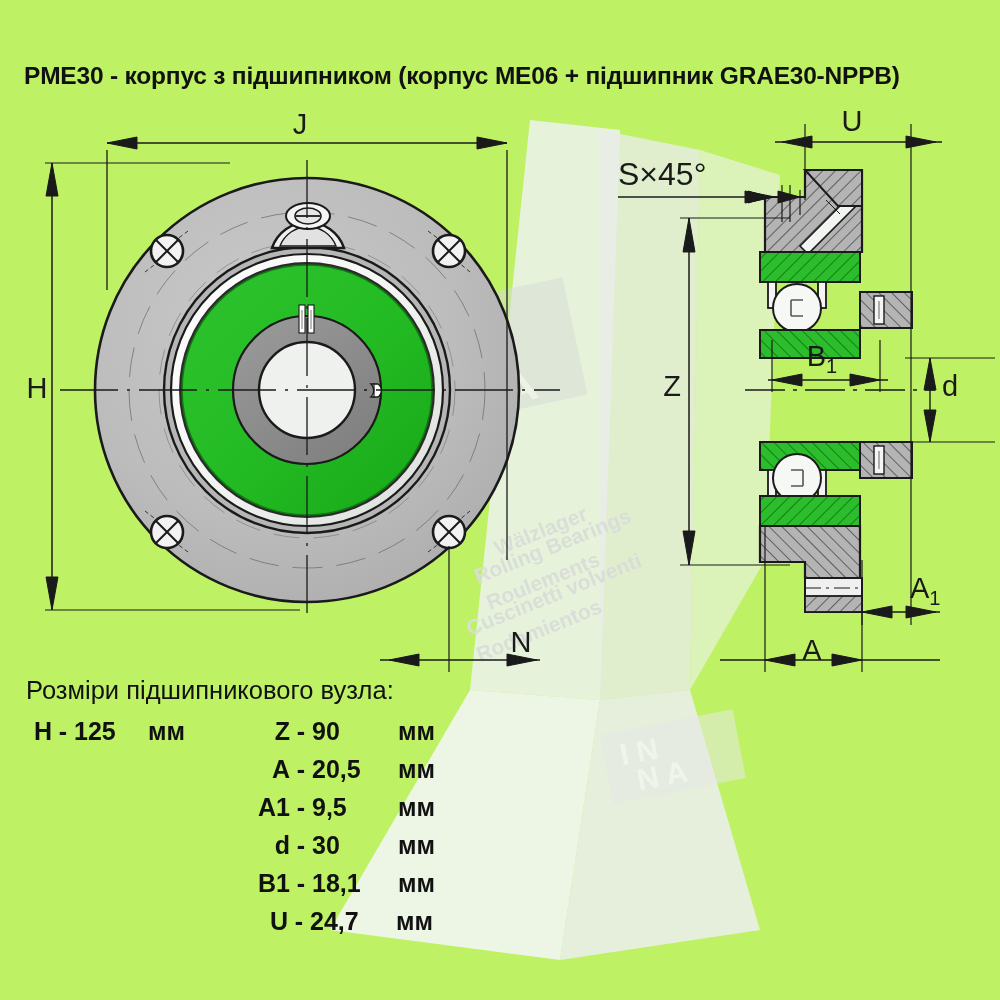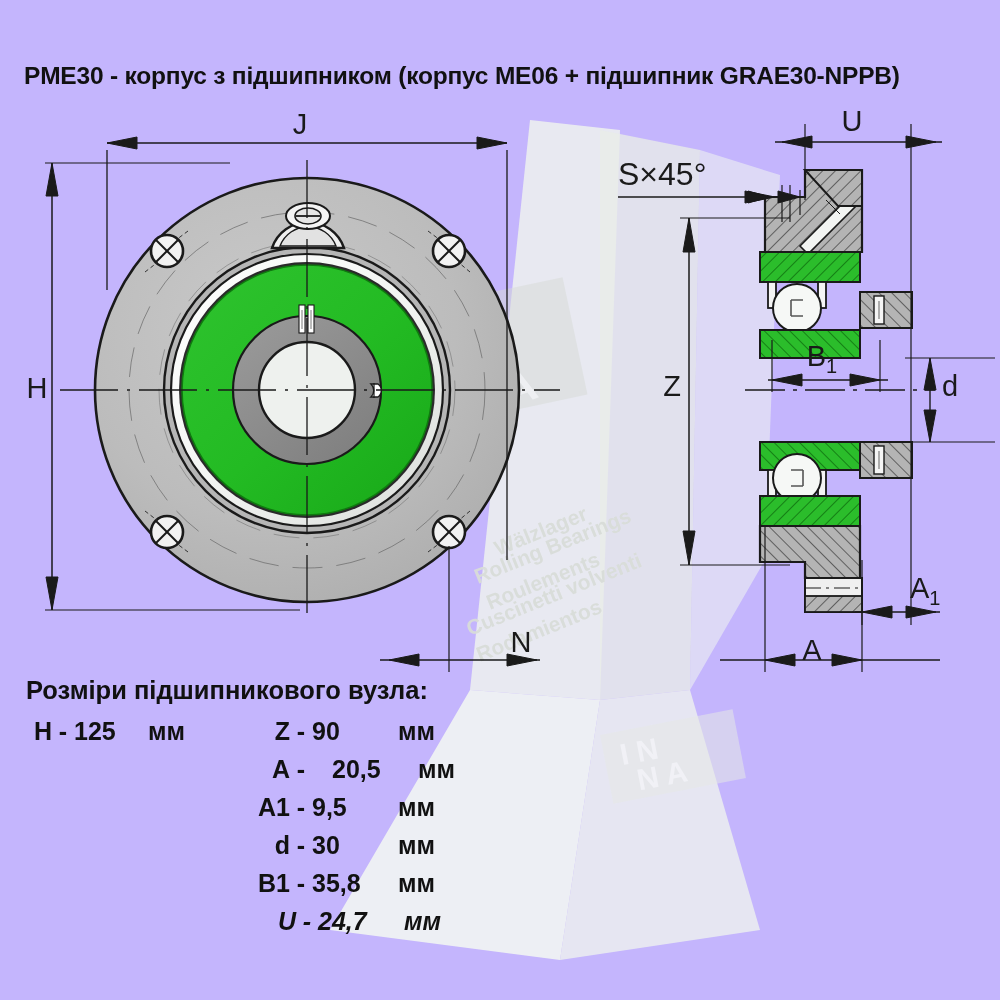--- a/index.html
+++ b/index.html
@@ -12,21 +12,21 @@
     background: #ffffff;
     font-family: "Liberation Sans", sans-serif;
     overflow: hidden;
     position: relative;
   }
   #page {
     position: absolute;
     left: 0; top: 0;
     width: 1000px;
     height: 1000px;
-    background: #c4b5fd;
+    background: #bef264;
   }
   #title {
     position: absolute;
     left: 24px;
     top: 62px;
     font-size: 24.5px;
     font-weight: bold;
     color: #111111;
     letter-spacing: -0.2px;
     white-space: nowrap;
@@ -48,21 +48,21 @@
     white-space: pre;
     font-weight: bold;
     color: #111111;
     font-size: 25px;
   }
   #dimheading {
     position: absolute;
     left: 26px;
     top: 676px;
     font-size: 25.5px;
-    font-weight: bold;
+    font-weight: normal;
     color: #111;
     white-space: nowrap;
   }
   .dimlabel { display:inline-block; text-align:right; }
   .dimdash  { display:inline-block; width: 22px; text-align:center; }
   .dimval   { display:inline-block; text-align:left; }
   .dimunit  { display:inline-block; text-align:left; }
 </style>
 </head>
 <body>
@@ -366,20 +366,20 @@
       <polygon points="765,660 795,654 795,666"></polygon>
       <polygon points="862,660 832,654 832,666"></polygon>
     </g>
     <text x="812" y="660" font-family="'Liberation Sans',sans-serif" font-size="29" fill="#1a1a1a" text-anchor="middle">A</text>
   </svg>
 
   <div id="dimheading">Розміри підшипникового вузла:</div>
   <div id="dims">
       <div class="dimrow" style="left: 26px; top: 717px;"><span class="dimlabel" style="width: 26px;">H</span><span class="dimdash">-</span><span class="dimval" style="width: 74px;">125</span><span class="dimunit" style="width: 50px;">мм</span></div>
       <div class="dimrow" style="left: 248px; top: 717px;"><span class="dimlabel" style="width: 42px;">Z</span><span class="dimdash">-</span><span class="dimval" style="width: 86px;">90</span><span class="dimunit" style="width: 50px;">мм</span></div>
-      <div class="dimrow" style="left: 248px; top: 755px;"><span class="dimlabel" style="width: 42px;">A</span><span class="dimdash">-</span><span class="dimval" style="width: 86px; margin-left: 20px;">20,5</span><span class="dimunit" style="width: 50px;">мм</span></div>
+      <div class="dimrow" style="left: 248px; top: 755px;"><span class="dimlabel" style="width: 42px;">A</span><span class="dimdash">-</span><span class="dimval" style="width: 86px;">20,5</span><span class="dimunit" style="width: 50px;">мм</span></div>
       <div class="dimrow" style="left: 248px; top: 793px;"><span class="dimlabel" style="width: 42px;">A1</span><span class="dimdash">-</span><span class="dimval" style="width: 86px;">9,5</span><span class="dimunit" style="width: 50px;">мм</span></div>
       <div class="dimrow" style="left: 248px; top: 831px;"><span class="dimlabel" style="width: 42px;">d</span><span class="dimdash">-</span><span class="dimval" style="width: 86px;">30</span><span class="dimunit" style="width: 50px;">мм</span></div>
-      <div class="dimrow" style="left: 248px; top: 869px;"><span class="dimlabel" style="width: 42px;">B1</span><span class="dimdash">-</span><span class="dimval" style="width: 86px;">35,8</span><span class="dimunit" style="width: 50px;">мм</span></div>
-      <div class="dimrow" style="left: 254px; top: 907px; font-style: italic;"><span class="dimlabel" style="width: 42px;">U</span><span class="dimdash">-</span><span class="dimval" style="width: 86px;">24,7</span><span class="dimunit" style="width: 50px;">мм</span></div>
+      <div class="dimrow" style="left: 248px; top: 869px;"><span class="dimlabel" style="width: 42px;">B1</span><span class="dimdash">-</span><span class="dimval" style="width: 86px;">18,1</span><span class="dimunit" style="width: 50px;">мм</span></div>
+      <div class="dimrow" style="left: 246px; top: 907px;"><span class="dimlabel" style="width: 42px;">U</span><span class="dimdash">-</span><span class="dimval" style="width: 86px;">24,7</span><span class="dimunit" style="width: 50px;">мм</span></div>
     </div>
 
 </div>
 
 </body></html>

